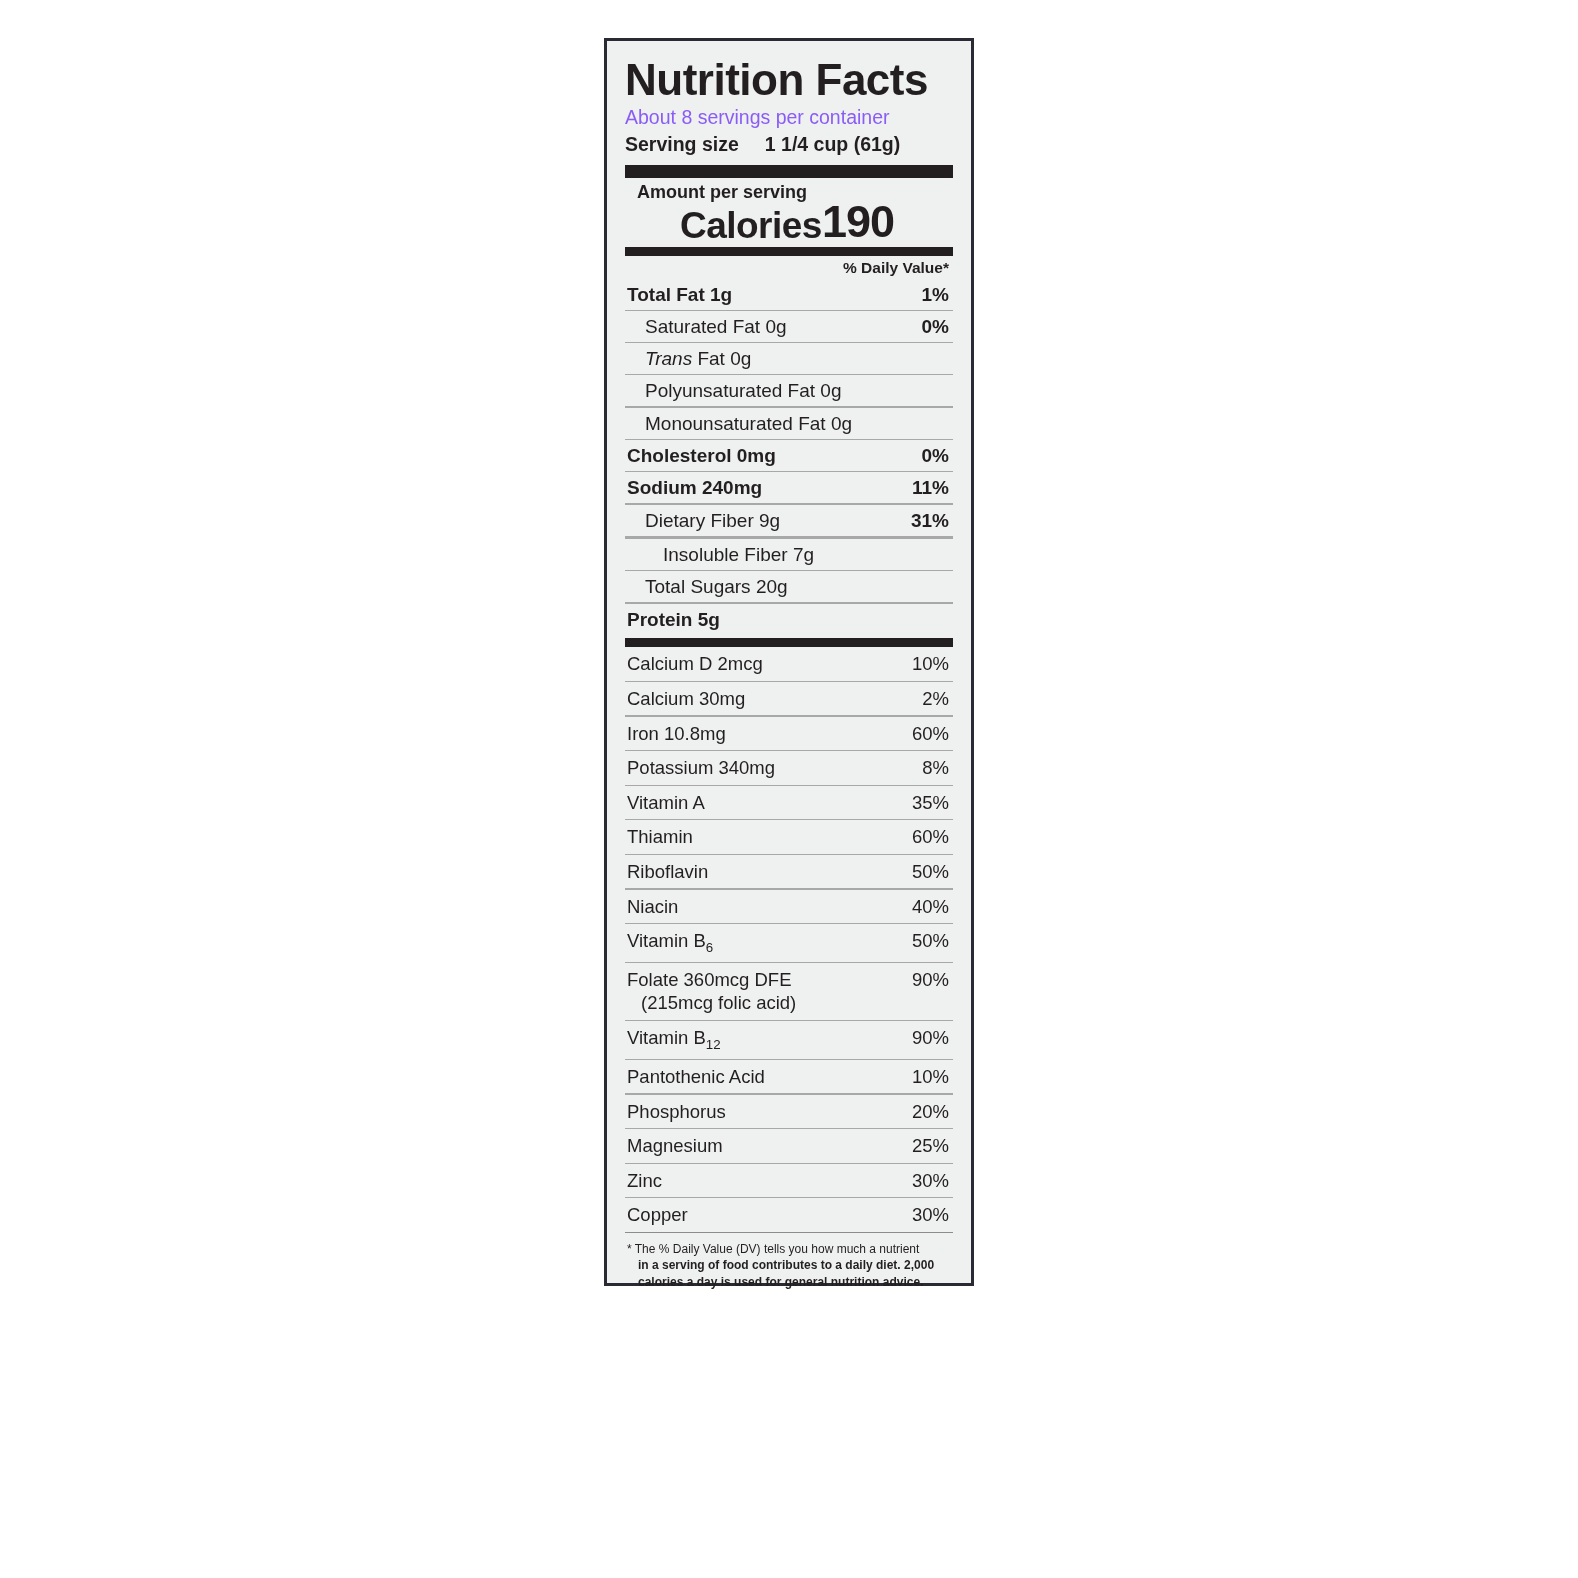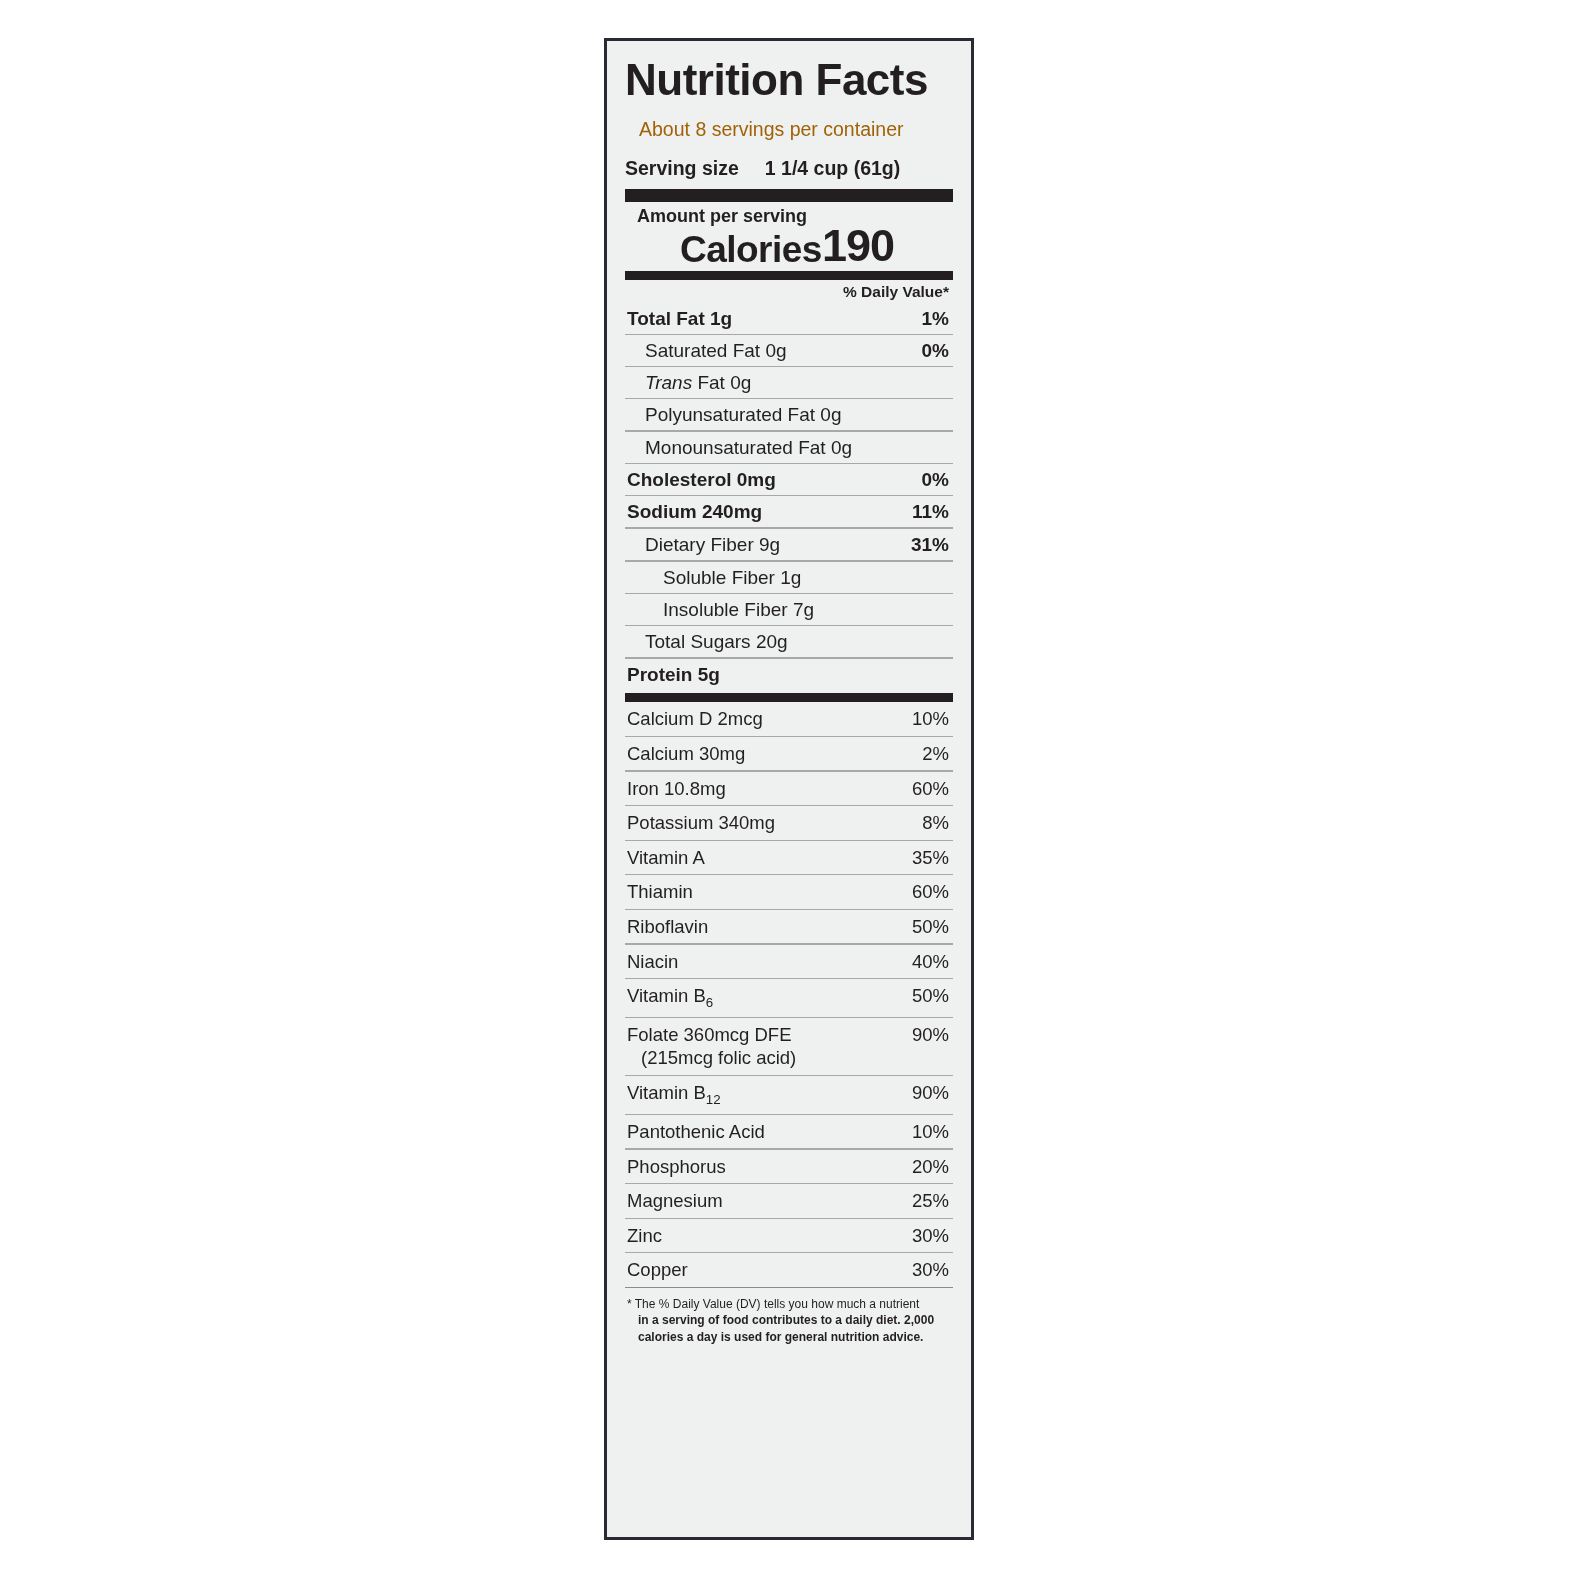--- a/index.html
+++ b/index.html
@@ -12,21 +12,21 @@
     background: #ffffff;
     font-family: "Liberation Sans", sans-serif;
     color: #231f20;
     -webkit-font-smoothing: antialiased;
   }
   .panel {
     position: absolute;
     left: 604px;
     top: 38px;
     width: 370px;
-    height: 1502px;
+    height: 1248px;
     background: #eef1f0;
     border: 3px solid #2a2a34;
     box-sizing: border-box;
   }
   .inner {
     position: absolute;
     left: 0;
     top: 0;
     width: 100%;
     height: 100%;
@@ -37,22 +37,22 @@
     font-size: 44px;
     font-weight: bold;
     letter-spacing: -0.5px;
     line-height: 1.05;
     margin: 0 0 2px 0;
     color: #231f20;
   }
   .servings {
     font-size: 19.5px;
     line-height: 1.25;
-    margin: 14px;
-    color: #a16207;
+    margin: 0;
+    color: #8b5cf6;
   }
   .serving-size {
     font-size: 19.5px;
     font-weight: bold;
     line-height: 1.3;
     margin: 2px 0 0 0;
     display: flex;
   }
   .serving-size .ss-label { margin-right: 26px; }
   .serving-size .ss-value { font-weight: bold; }
@@ -208,24 +208,20 @@
           <span class="name b">Sodium 240mg</span>
           <span class="pct">11%</span>
         </div>
         <div class="rule-hair"></div>
         <div class="rule-hair"></div>
         <div class="row ind1">
           <span class="name">Dietary Fiber 9g</span>
           <span class="pct">31%</span>
         </div>
         <div class="rule-hair"></div>
-        <div class="row ind2">
-          <span class="name">Soluble Fiber 1g</span>
-          <span class="pct"></span>
-        </div>
         <div class="rule-hair"></div>
         <div class="row ind2">
           <span class="name">Insoluble Fiber 7g</span>
           <span class="pct"></span>
         </div>
         <div class="rule-hair"></div>
         <div class="row ind1">
           <span class="name">Total Sugars 20g</span>
           <span class="pct"></span>
         </div>

